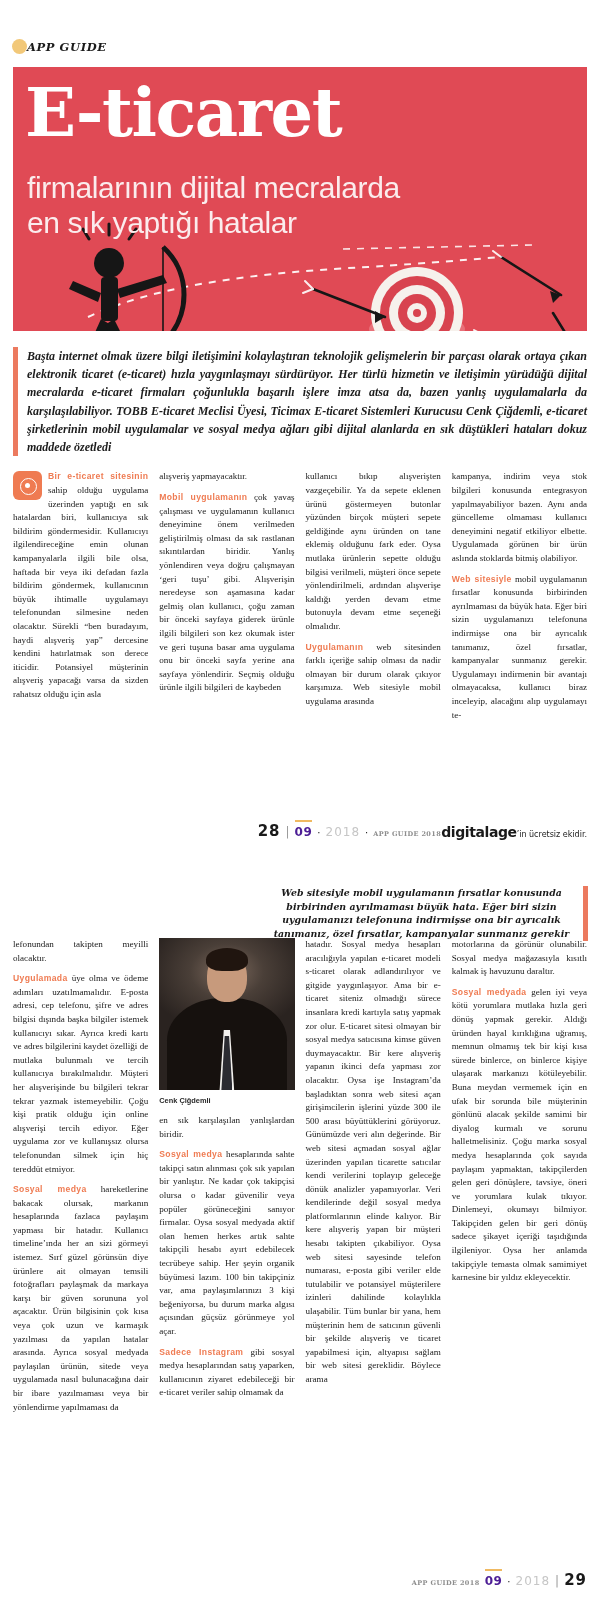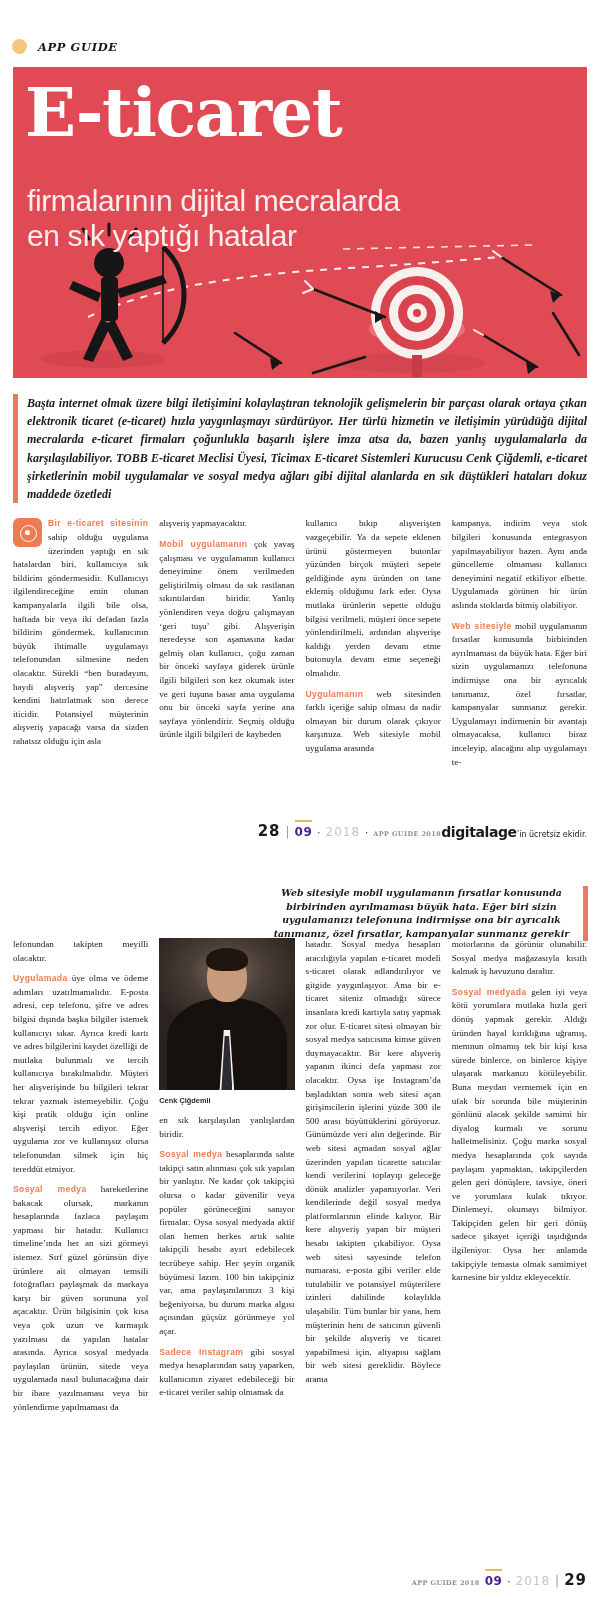--- a/index.html
+++ b/index.html
@@ -17,21 +17,20 @@
     background: #ffffff;
     overflow: hidden;
   }
   .page-one { height: 862px; }
   .page-two { height: 749px; }
 
   
   .kicker {
     display: flex;
     align-items: center;
-    gap: 11px;
     padding: 39px 0 0 12px;
     height: 54px;
   }
   .kicker-dot {
     width: 15px; height: 15px;
     border-radius: 50%;
     background: #f2c879;
     flex: 0 0 auto;
   }
   .kicker-label {
@@ -40,41 +39,41 @@
     font-style: italic;
     font-size: 11.5px;
     letter-spacing: 0.6px;
     color: #1b1b1b;
   }
 
   
   .hero {
     position: relative;
     margin: 13px 13px 0 13px;
-    height: 311px;
+    height: 264px;
     background: #e04a55;
     overflow: hidden;
   }
   .hero-inner { position: relative; width: 100%; height: 100%; }
 
   .hero-title {
     position: absolute;
     left: 12px;
     top: 14px;
     font-family: "DejaVu Serif", serif;
     font-weight: bold;
     font-size: 67px;
     line-height: 0.95;
     color: #ffffff;
     letter-spacing: -1.5px;
   }
   .hero-sub {
     position: absolute;
     left: 14px;
-    top: 116px;
+    top: 103px;
     font-family: "Liberation Sans", sans-serif;
     font-weight: 300;
     font-size: 30px;
     line-height: 1.17;
     color: #fbeced;
     letter-spacing: -0.4px;
   }
   .hero-art { position: absolute; inset: 0; }
 
   

